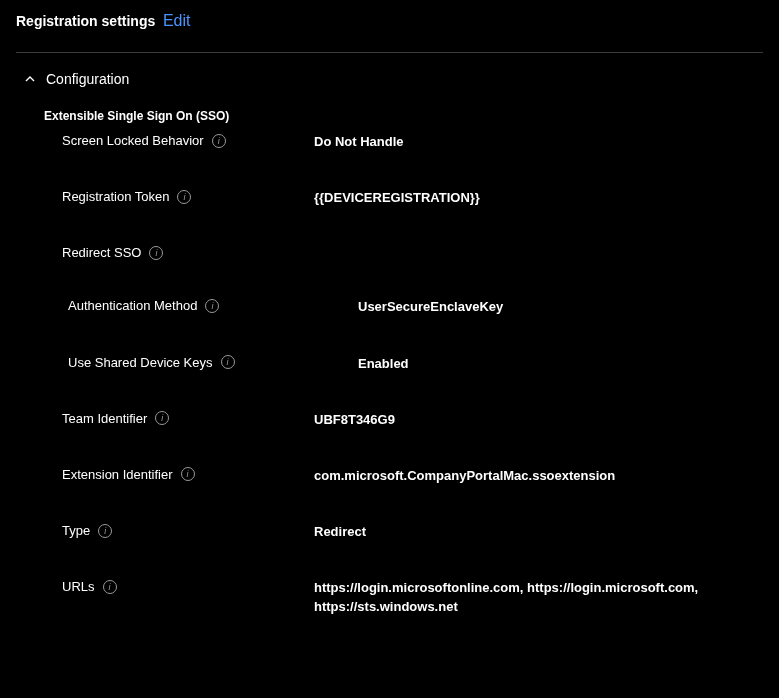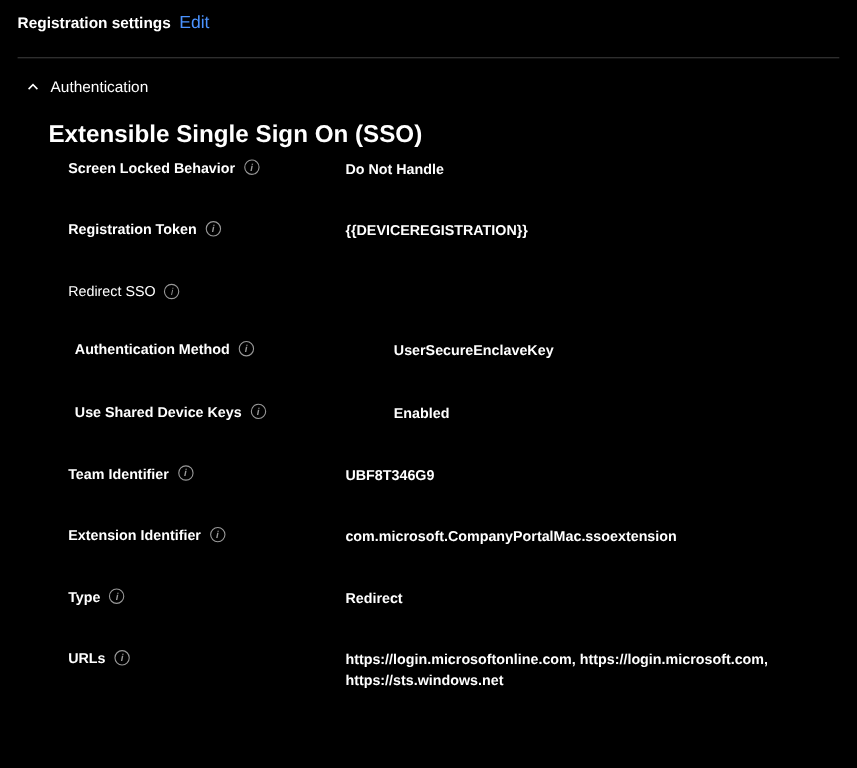--- a/index.html
+++ b/index.html
@@ -46,43 +46,43 @@
       margin-right: 10px;
     }
     .section-label {
       font-size: 14px;
       font-weight: 400;
     }
     .content {
       padding: 12px 16px 0 44px;
     }
     .section-title {
-      font-size: 22px;
+      font-size: 12px;
       font-weight: 700;
       margin-bottom: 10px;
     }
     .section-desc {
       font-size: 13px;
       color: #e6e6e6;
       margin-bottom: 28px;
     }
     .field-row {
       display: flex;
       align-items: flex-start;
       margin-bottom: 38px;
     }
     .field-row.nested {
       padding-left: 24px;
     }
     .field-label-cell {
       width: 270px;
       display: flex;
+      align-items: center;
       flex-shrink: 0;
       padding-left: 18px;
-      font-weight: bold;
     }
     .field-label-cell.nested {
       width: 290px;
       padding-left: 0;
     }
     .field-label {
       font-size: 13px;
       color: #ffffff;
     }
     .info-icon {
@@ -124,21 +124,21 @@
 </div>
 
 <hr class="divider">
 
 <div class="section-row">
   <span class="chevron">
     <svg width="12" height="12" viewBox="0 0 12 12">
         <path d="M2 8 L6 4 L10 8" stroke="#ffffff" stroke-width="1.4" fill="none"></path>
       </svg>
   </span>
-  <span class="section-label">Authentication</span>
+  <span class="section-label">Configuration</span>
 </div>
 
 <div class="content">
   <h2 class="section-title">Extensible Single Sign On (SSO)</h2>
 
   <div class="field-row">
     <div class="field-label-cell">
       <span class="field-label">Screen Locked Behavior</span>
       <span class="info-icon">i</span>
     </div>

